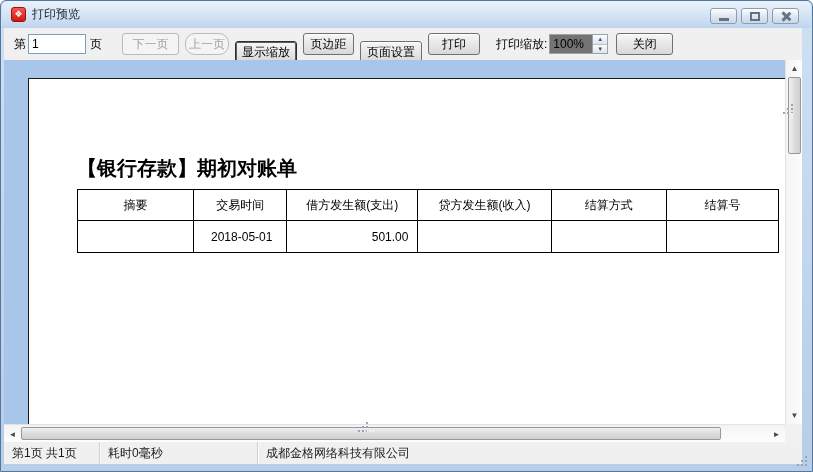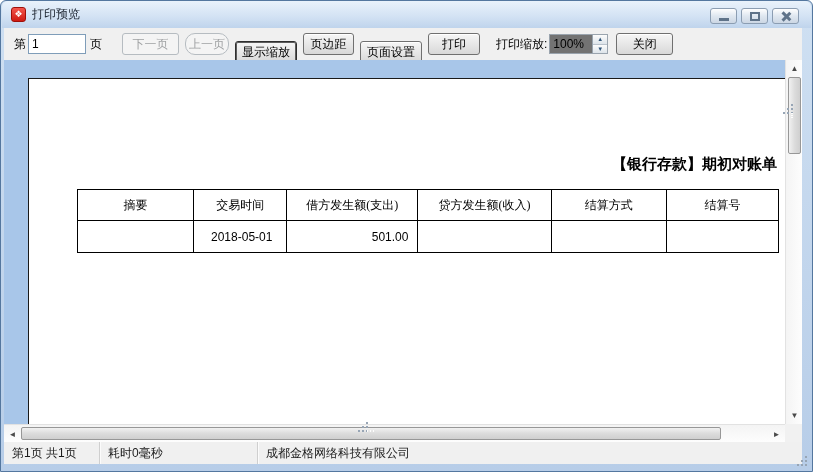--- a/index.html
+++ b/index.html
@@ -91,30 +91,30 @@
   .viewport {
     position:absolute; left:0; top:0; right:17px; bottom:18px;
     background:#a8c6e9; overflow:hidden;
   }
   .page {
     position:absolute; left:24px; top:18px; width:880px; height:620px;
     background:#fff; border:1px solid #1a1a1a;
   }
   .doc-title {
     position:absolute; left:48px; top:76px; width:700px;
-    text-align:right; font-size:15px; font-weight:bold; color:#000;
+    text-align:left; font-size:20px; font-weight:bold; color:#000;
     letter-spacing:0px; white-space:nowrap;
   }
   .doc-table {
     position:absolute; left:48px; top:110px;
     border-collapse:collapse; table-layout:fixed; width:702px;
     font-size:12px; color:#000;
   }
   .doc-table td { border:1px solid #000; overflow:hidden; white-space:nowrap; }
-  .doc-table .hrow td { height:31px; text-align:center;font-family:Liberation Serif, serif; }
+  .doc-table .hrow td { height:31px; text-align:center; }
   .doc-table .drow td { height:32px; }
   .c0 { width:116px; } .c1 { width:93px; } .c2 { width:131px; }
   .c3 { width:133px; } .c4 { width:115px; } .c5 { width:112px; }
   .drow .cell-left  { text-align:center;  padding-left:3px; }
   .drow .cell-right { text-align:right; padding-right:9px; }
 
   
   .vscroll {
     position:absolute; right:0; top:0; bottom:18px; width:17px;
     background:linear-gradient(to right,#f4f4f4,#fdfdfd);

